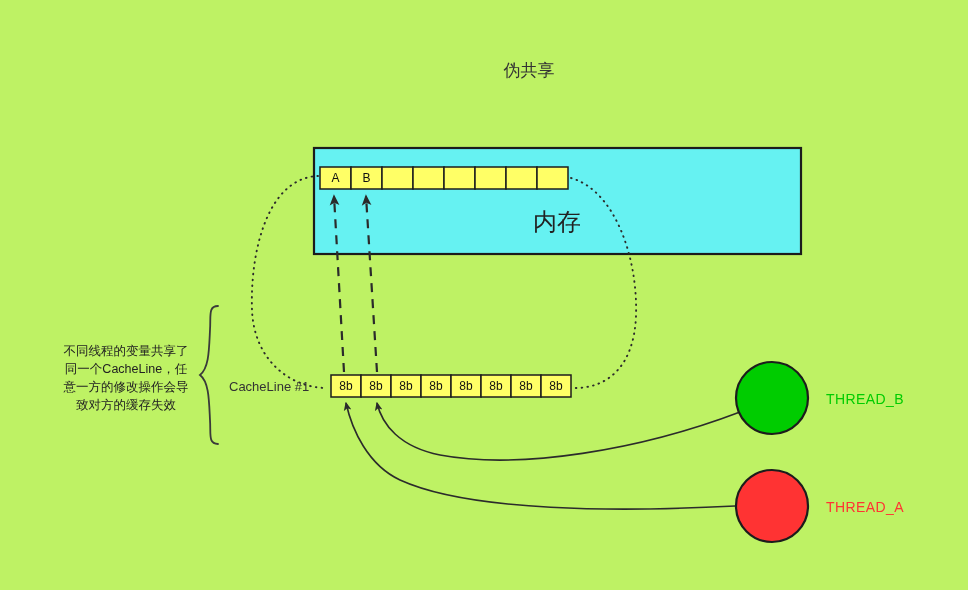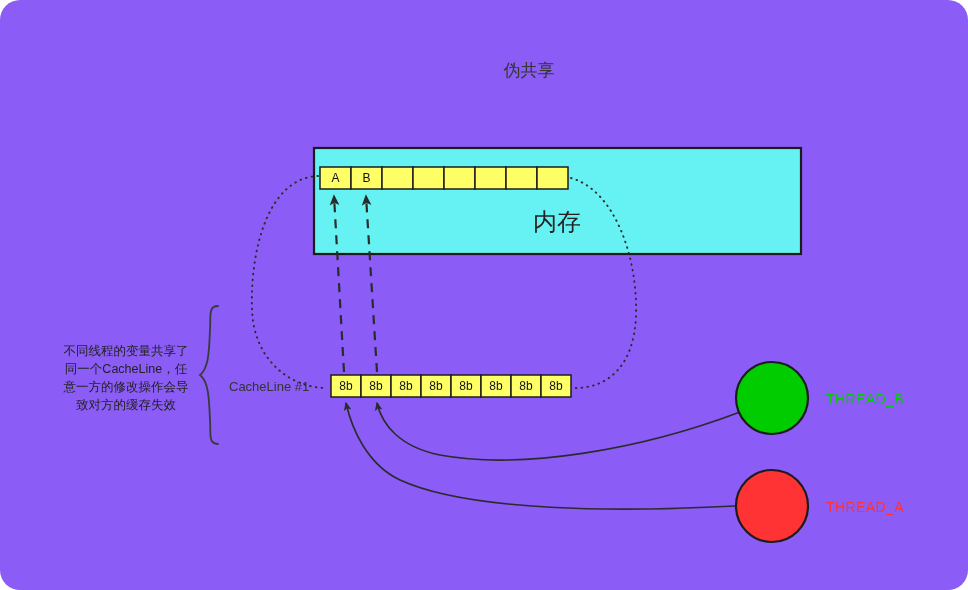--- a/index.html
+++ b/index.html
@@ -4,24 +4,23 @@
 <style>
   html, body {
     margin: 0;
     padding: 0;
     background: #ffffff;
   }
   #canvas {
     position: relative;
     width: 968px;
     height: 590px;
-    background: #8b5cf6;
+    background: #bef264;
     font-family: "Liberation Sans", "DejaVu Sans", sans-serif;
     overflow: hidden;
-    border-radius: 20px;
   }
   svg#scene {
     position: absolute;
     left: 0;
     top: 0;
     width: 968px;
     height: 590px;
   }
   .ttl {
     font-family: "Liberation Sans", "DejaVu Sans", sans-serif;

